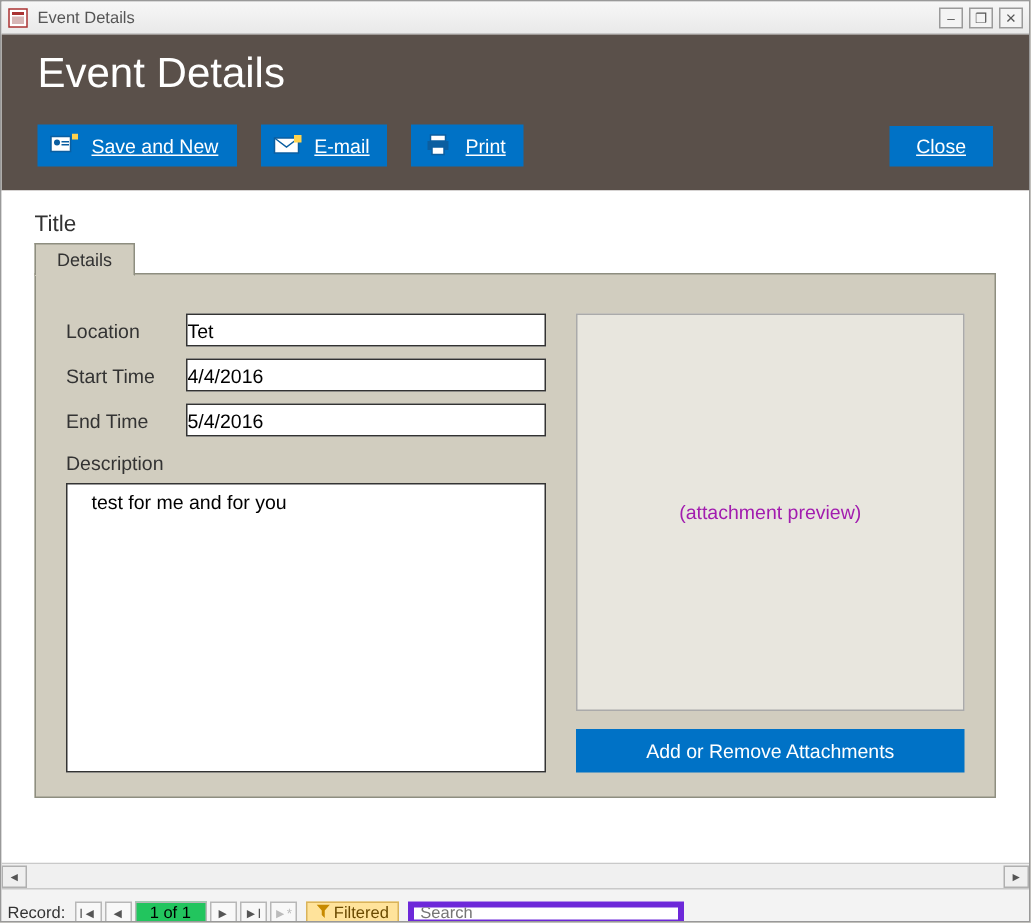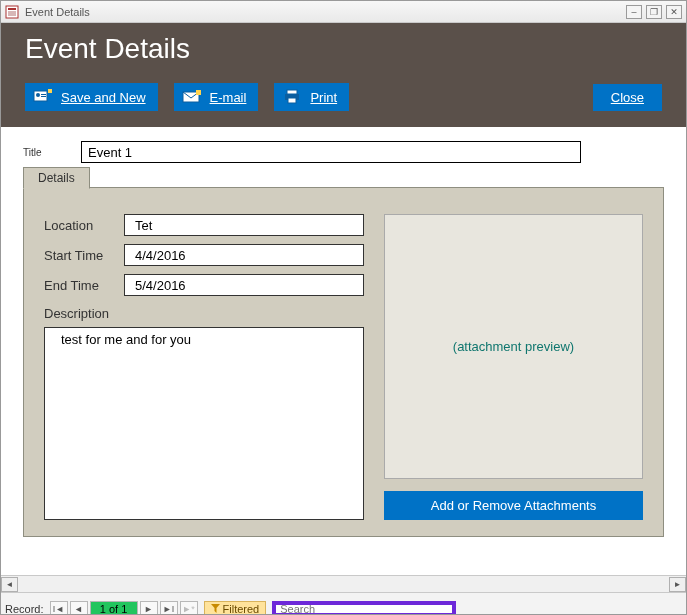--- a/index.html
+++ b/index.html
@@ -72,21 +72,21 @@
     text-decoration: underline;
   }
   
   .bodyarea {
     padding: 14px 22px 0 22px;
     height: 448px;
     background: #fff;
     position: relative;
   }
   .titlerow { display:flex; align-items:center; gap: 18px; margin-bottom: 24px; }
-  .titlerow label { font-size: 10px; color:#333; width: 40px; }
+  .titlerow label { font-size: 15px; color:#333; width: 40px; }
   .titlerow input {
     flex: 0 0 500px;
     height: 22px;
     border: 1px solid #000;
     padding: 2px 6px;
     font-size: 13px;
     font-family: inherit;
   }
   
   .tabpanel {
@@ -119,40 +119,40 @@
   }
   .leftcol { flex: 0 0 320px; display:flex; flex-direction:column; }
   .rightcol { flex: 1; display:flex; flex-direction:column; }
   .frow { display:flex; align-items:center; margin-bottom: 8px; }
   .frow label { width: 80px; font-size: 13px; color:#333; }
   .frow input {
     flex: 1;
     height: 22px;
     border: 1px solid #333;
     background:#fff;
-    padding: 2px 10px;
+    padding: 2px 0;
     font-size: 13px;
     font-family: inherit;
   }
   .desclabel { font-size:13px; color:#333; margin-bottom:6px; margin-top:2px;}
   .descbox {
     flex:1;
     border:1px solid #333;
     background:#fff;
     padding:4px 16px;
     font-size:13px;
     font-family:inherit;
     resize:none;
   }
   .attachprev {
     flex:1;
     border:1px solid #aaa;
     background:#e8e6de;
     display:flex;align-items:center;justify-content:center;
-    color:#0f766e;
+    color:#a21caf;
     font-size:13px;
   }
   .attachbtn {
     margin-top:12px;
     background:#0072c6;
     color:#fff;
     border:none;
     padding:7px 0;
     font-size:13px;
     cursor:pointer;
@@ -254,21 +254,20 @@
       <span><span class="u">Print</span></span>
     </button>
     <span class="grow"></span>
     <button class="btn-close">Close</button>
   </div>
 </div>
 
 <div class="bodyarea">
   <div class="titlerow">
     <label>Title</label>
-    <input type="text" value="Event 1" style="">
   </div>
 
   <div class="tabpanel">
     <div class="tabstrip">
       <div class="tab">Details</div>
     </div>
     <div class="tabbody">
       <div class="leftcol">
         <div class="frow">
           <label>Location</label>

